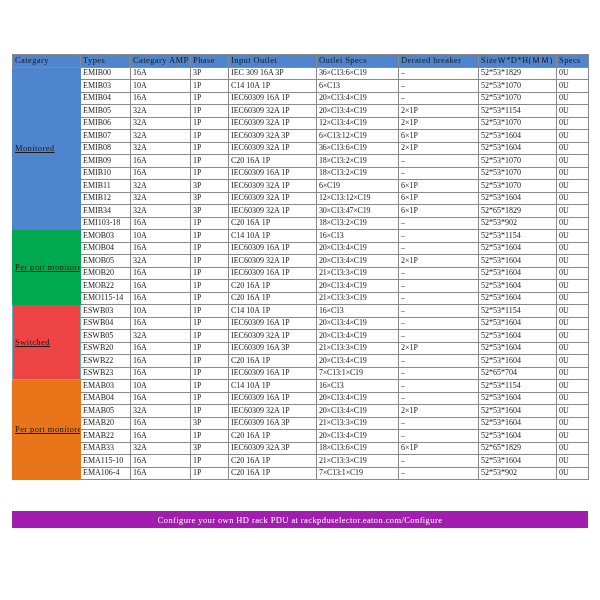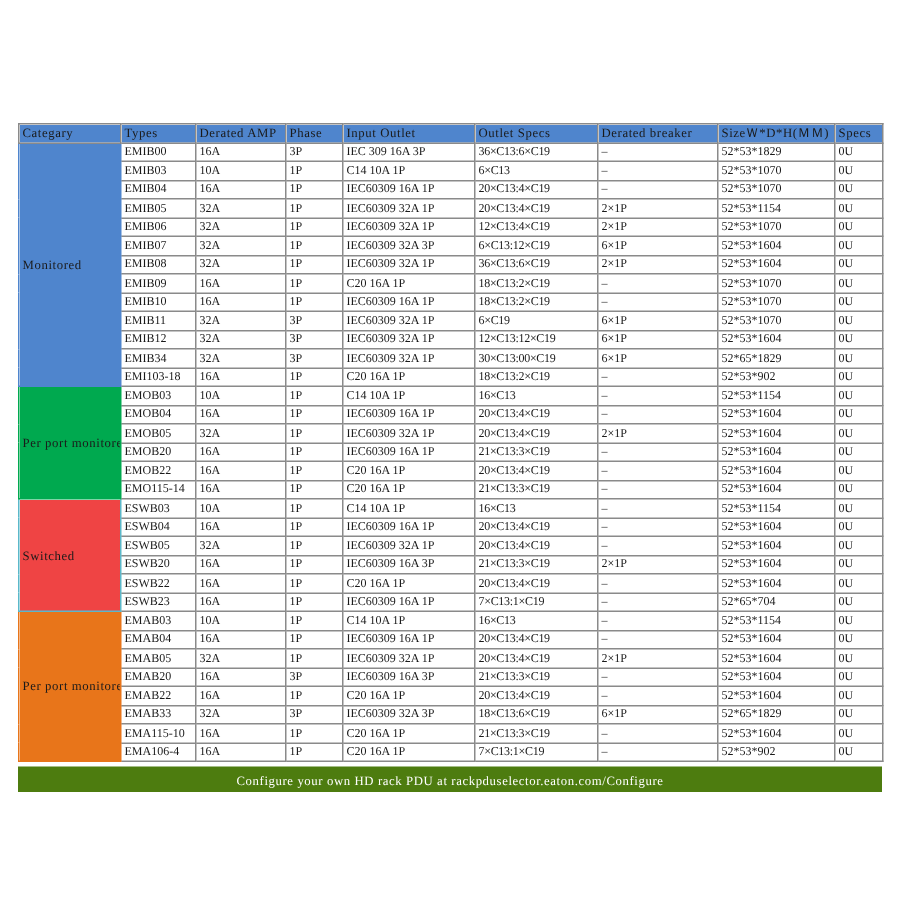--- a/index.html
+++ b/index.html
@@ -15,21 +15,21 @@
   }
   #page {
     position: relative;
     width: 600px;
     height: 600px;
     background: #ffffff;
   }
   .table-wrap {
     position: absolute;
     left: 12px;
-    top: 82px;
+    top: 54px;
     width: 576px;
   }
   table.spec {
     border-collapse: collapse;
     table-layout: fixed;
     width: 576px;
     font-size: 8px;
     line-height: 1.05;
   }
   table.spec td, table.spec th {
@@ -53,36 +53,37 @@
     border: 1px solid #3c6ba8;
   }
   td.cat {
     text-align: center;
     color: #ffffff;
     letter-spacing: 0.4px;
     font-size: 8.5px;
     line-height: 1.45;
     padding: 0 1px;
     white-space: normal;
+    text-decoration: underline;
   }
   td.cat.monitored      { background: #4f85cd; border-color: #4f85cd; }
   td.cat.perport        { background: #00a94f; border-color: #00a94f; }
   td.cat.switched       { background: #ef4444; border-color: #5bb8c9; }
   td.cat.perportsw      { background: #e8751a; border-color: #e8751a; }
 
   td.c-breaker, td.c-size, td.c-specs { text-align: center; }
   td.c-outlet { letter-spacing: -0.2px; }
 
   .footer {
     position: absolute;
     left: 12px;
     top: 511px;
     width: 576px;
     height: 17px;
-    background: #4d7c0f;
+    background: #a21caf;
     color: #ffffff;
     font-size: 8.5px;
     letter-spacing: 0.4px;
     display: flex;
     align-items: center;
     justify-content: center;
     font-family: "Liberation Serif", "DejaVu Serif", serif;
   }
 </style>
 </head>
@@ -100,21 +101,21 @@
         <col style="width:88px">
         <col style="width:82px">
         <col style="width:80px">
         <col style="width:78px">
         <col style="width:32px">
       </colgroup>
       <thead>
         <tr>
           <th>Categary</th>
           <th>Types</th>
-          <th>Derated AMP</th>
+          <th>Categary AMP</th>
           <th>Phase</th>
           <th>Input Outlet</th>
           <th>Outlet Specs</th>
           <th>Derated breaker</th>
           <th>SizeＷ*D*H(ＭＭ)</th>
           <th>Specs</th>
         </tr>
       </thead>
       <tbody id="table-body">
           <tr>
@@ -226,21 +227,21 @@
             <td class="c-outlet">12×C13:12×C19</td>
             <td class="c-breaker">6×1P</td>
             <td class="c-size">52*53*1604</td>
             <td class="c-specs">0U</td>
           </tr>
           <tr>
             <td class="c-model">EMIB34</td>
             <td class="c-amp">32A</td>
             <td class="c-phase">3P</td>
             <td class="c-voltage">IEC60309 32A 1P</td>
-            <td class="c-outlet">30×C13:00×C19</td>
+            <td class="c-outlet">30×C13:47×C19</td>
             <td class="c-breaker">6×1P</td>
             <td class="c-size">52*65*1829</td>
             <td class="c-specs">0U</td>
           </tr>
           <tr>
             <td class="c-model">EMI103-18</td>
             <td class="c-amp">16A</td>
             <td class="c-phase">1P</td>
             <td class="c-voltage">C20 16A 1P</td>
             <td class="c-outlet">18×C13:2×C19</td>

